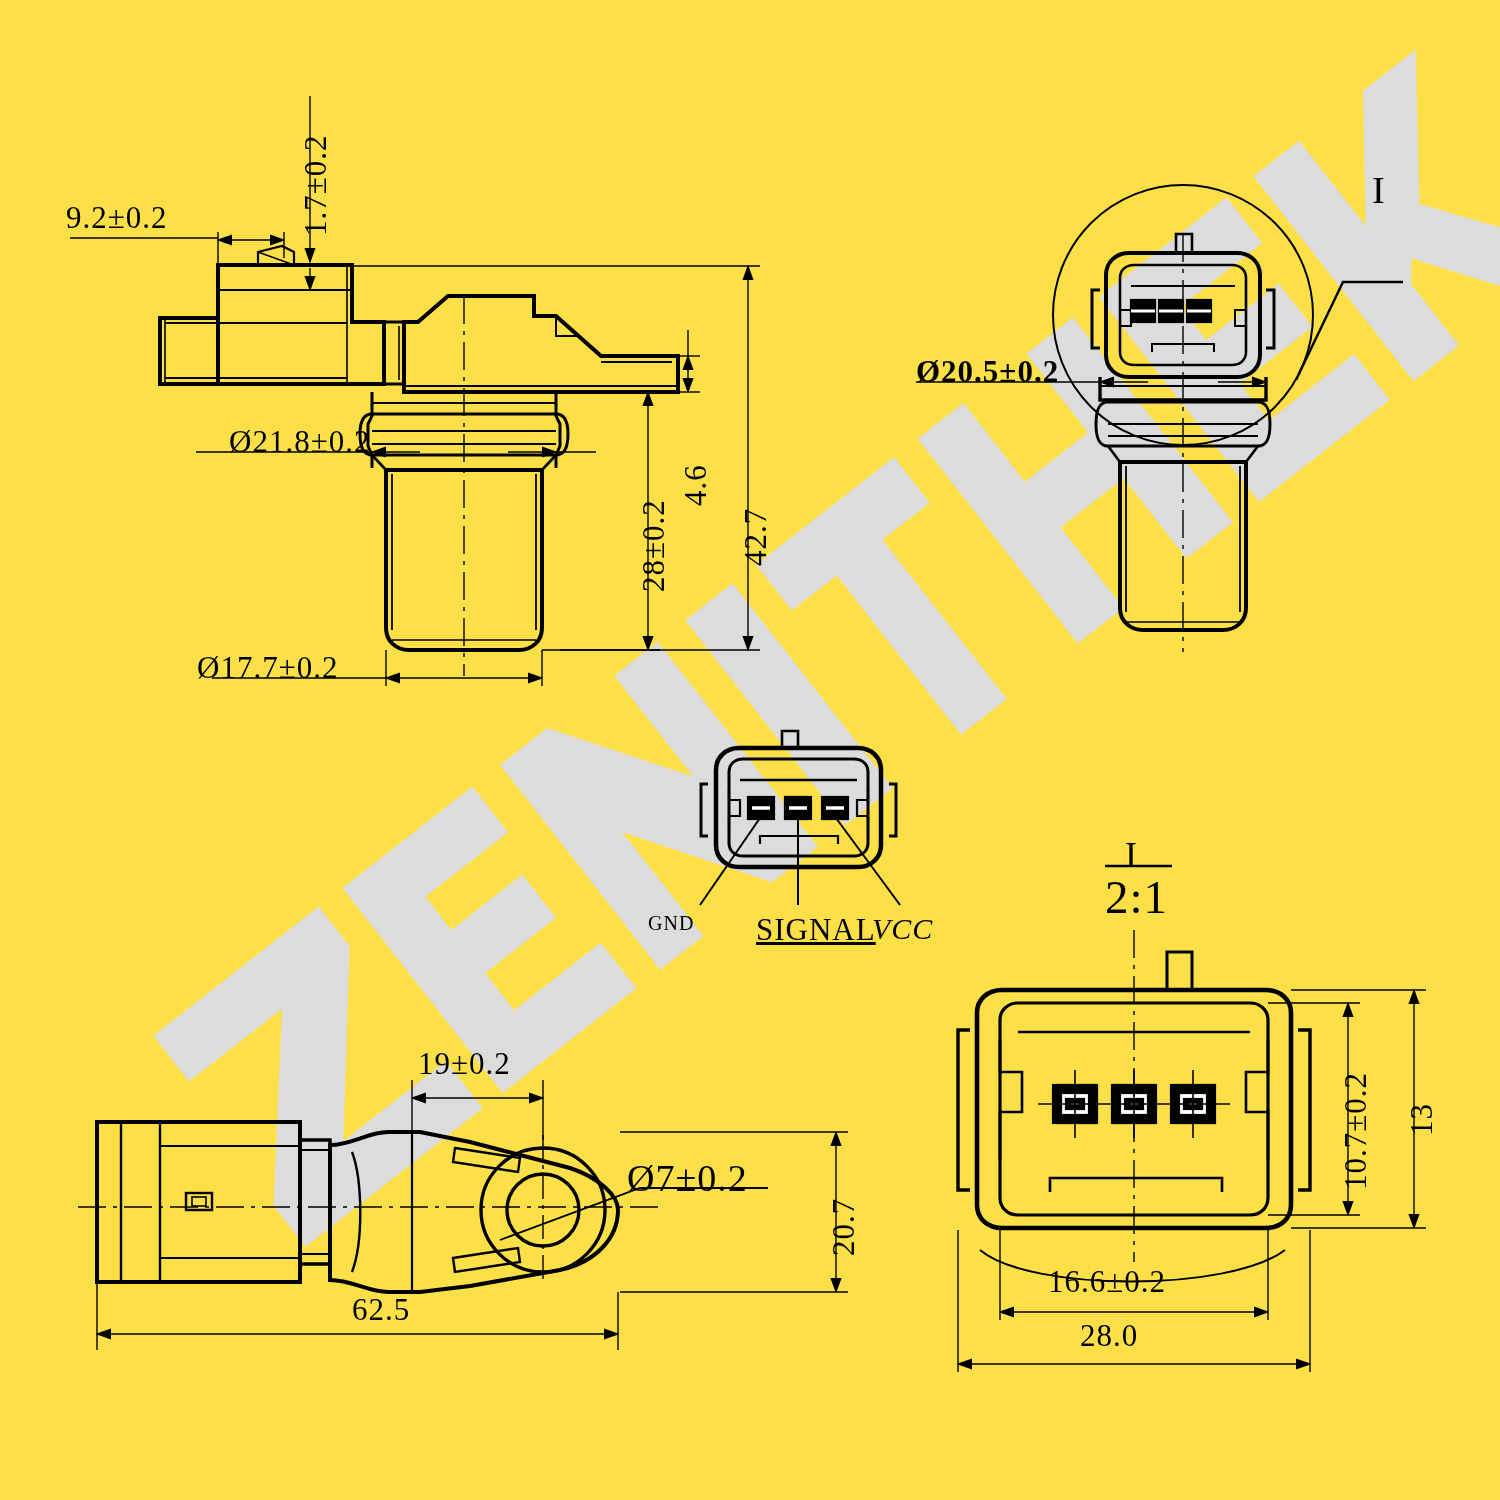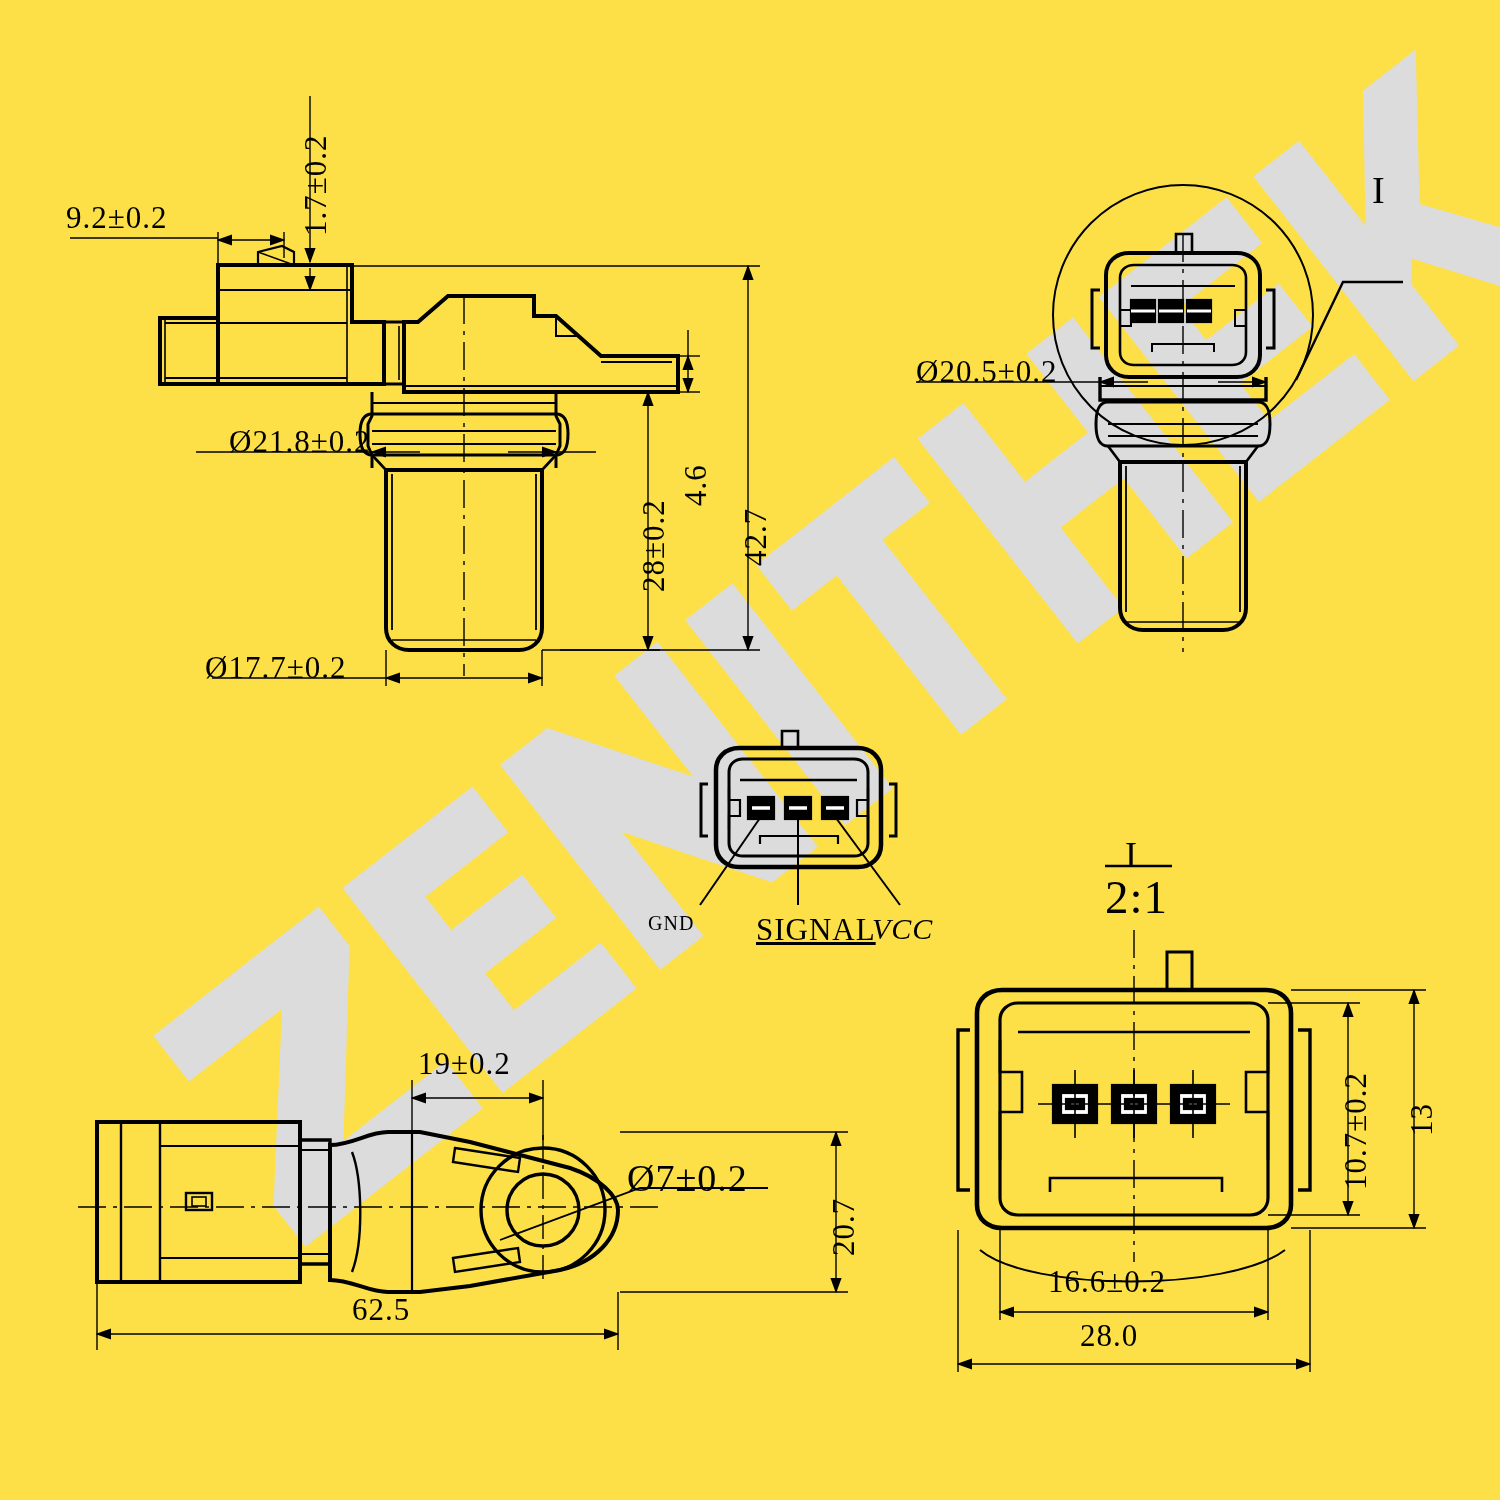--- a/index.html
+++ b/index.html
@@ -343,29 +343,29 @@
 
     </g>
   </svg>
 
   <div class="lbl" style="left:66px;top:200px;font-size:31px;">9.2±0.2</div>
 
   <div class="lbl vert" style="left:298px;top:236px;font-size:31px;transform:rotate(-90deg);">1.7±0.2</div>
 
   <div class="lbl" style="left:196px;top:424px;font-size:31px;margin-left:33px;">Ø21.8±0.2</div>
 
-  <div class="lbl" style="left:205px;top:650px;font-size:31px;">Ø17.7±0.2</div>
+  <div class="lbl" style="left:197px;top:650px;font-size:31px;">Ø17.7±0.2</div>
 
   <div class="lbl vert" style="left:636px;top:592px;font-size:31px;transform:rotate(-90deg);">28±0.2</div>
 
   <div class="lbl vert" style="left:678px;top:506px;font-size:31px;transform:rotate(-90deg);">4.6</div>
 
   <div class="lbl vert" style="left:738px;top:566px;font-size:31px;transform:rotate(-90deg);">42.7</div>
 
-  <div class="lbl" style="left:916px;top:354px;font-size:31px;">Ø20.5±0.2</div>
+  <div class="lbl" style="left:916px;top:354px;font-size:31px;font-weight:bold;">Ø20.5±0.2</div>
 
   <div class="lbl" style="left:1372px;top:168px;font-size:38px;font-family:'Liberation Serif',serif;">I</div>
 
   <div class="lbl" style="left:648px;top:912px;font-size:20px;">GND</div>
   <div class="lbl" style="left:756px;top:912px;font-size:31px;text-decoration:underline;">SIGNAL</div>
   <div class="lbl" style="left:872px;top:912px;font-size:30px;font-style:italic;">VCC</div>
 
   <div class="lbl" style="left:418px;top:1046px;font-size:31px;">19±0.2</div>
 
   <div class="lbl" style="left:627px;top:1156px;font-size:38px;">Ø7±0.2</div>

